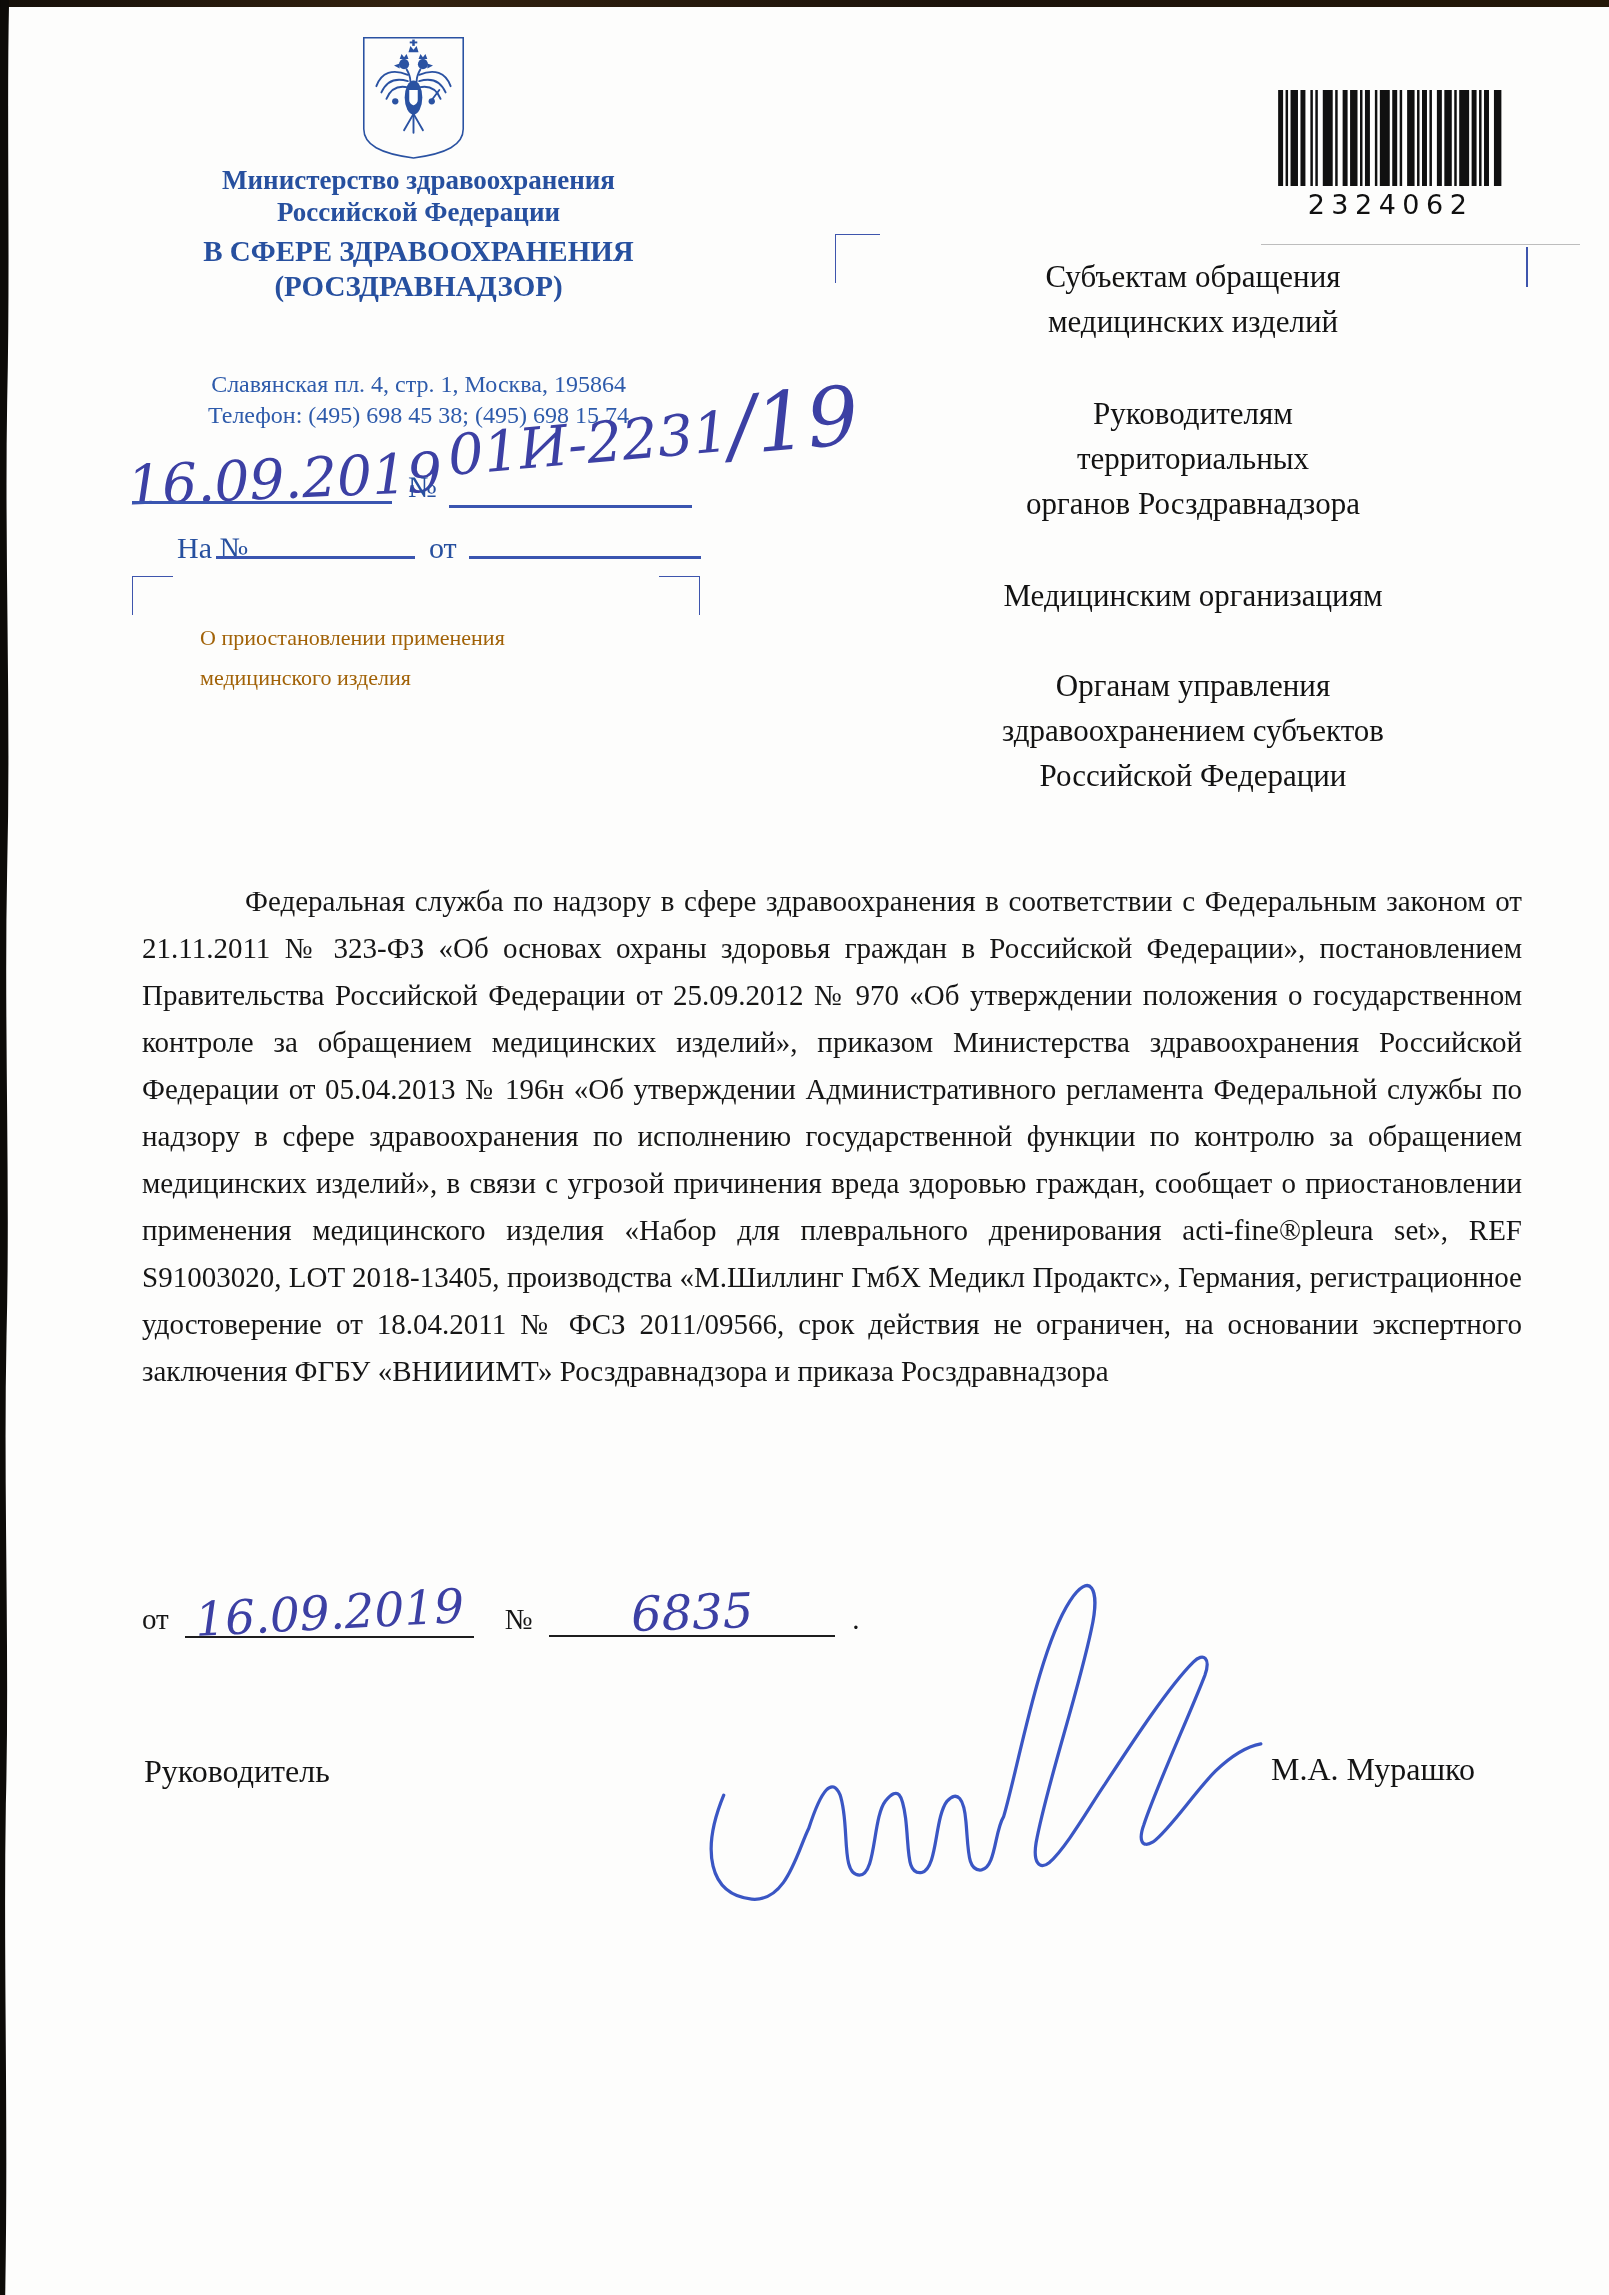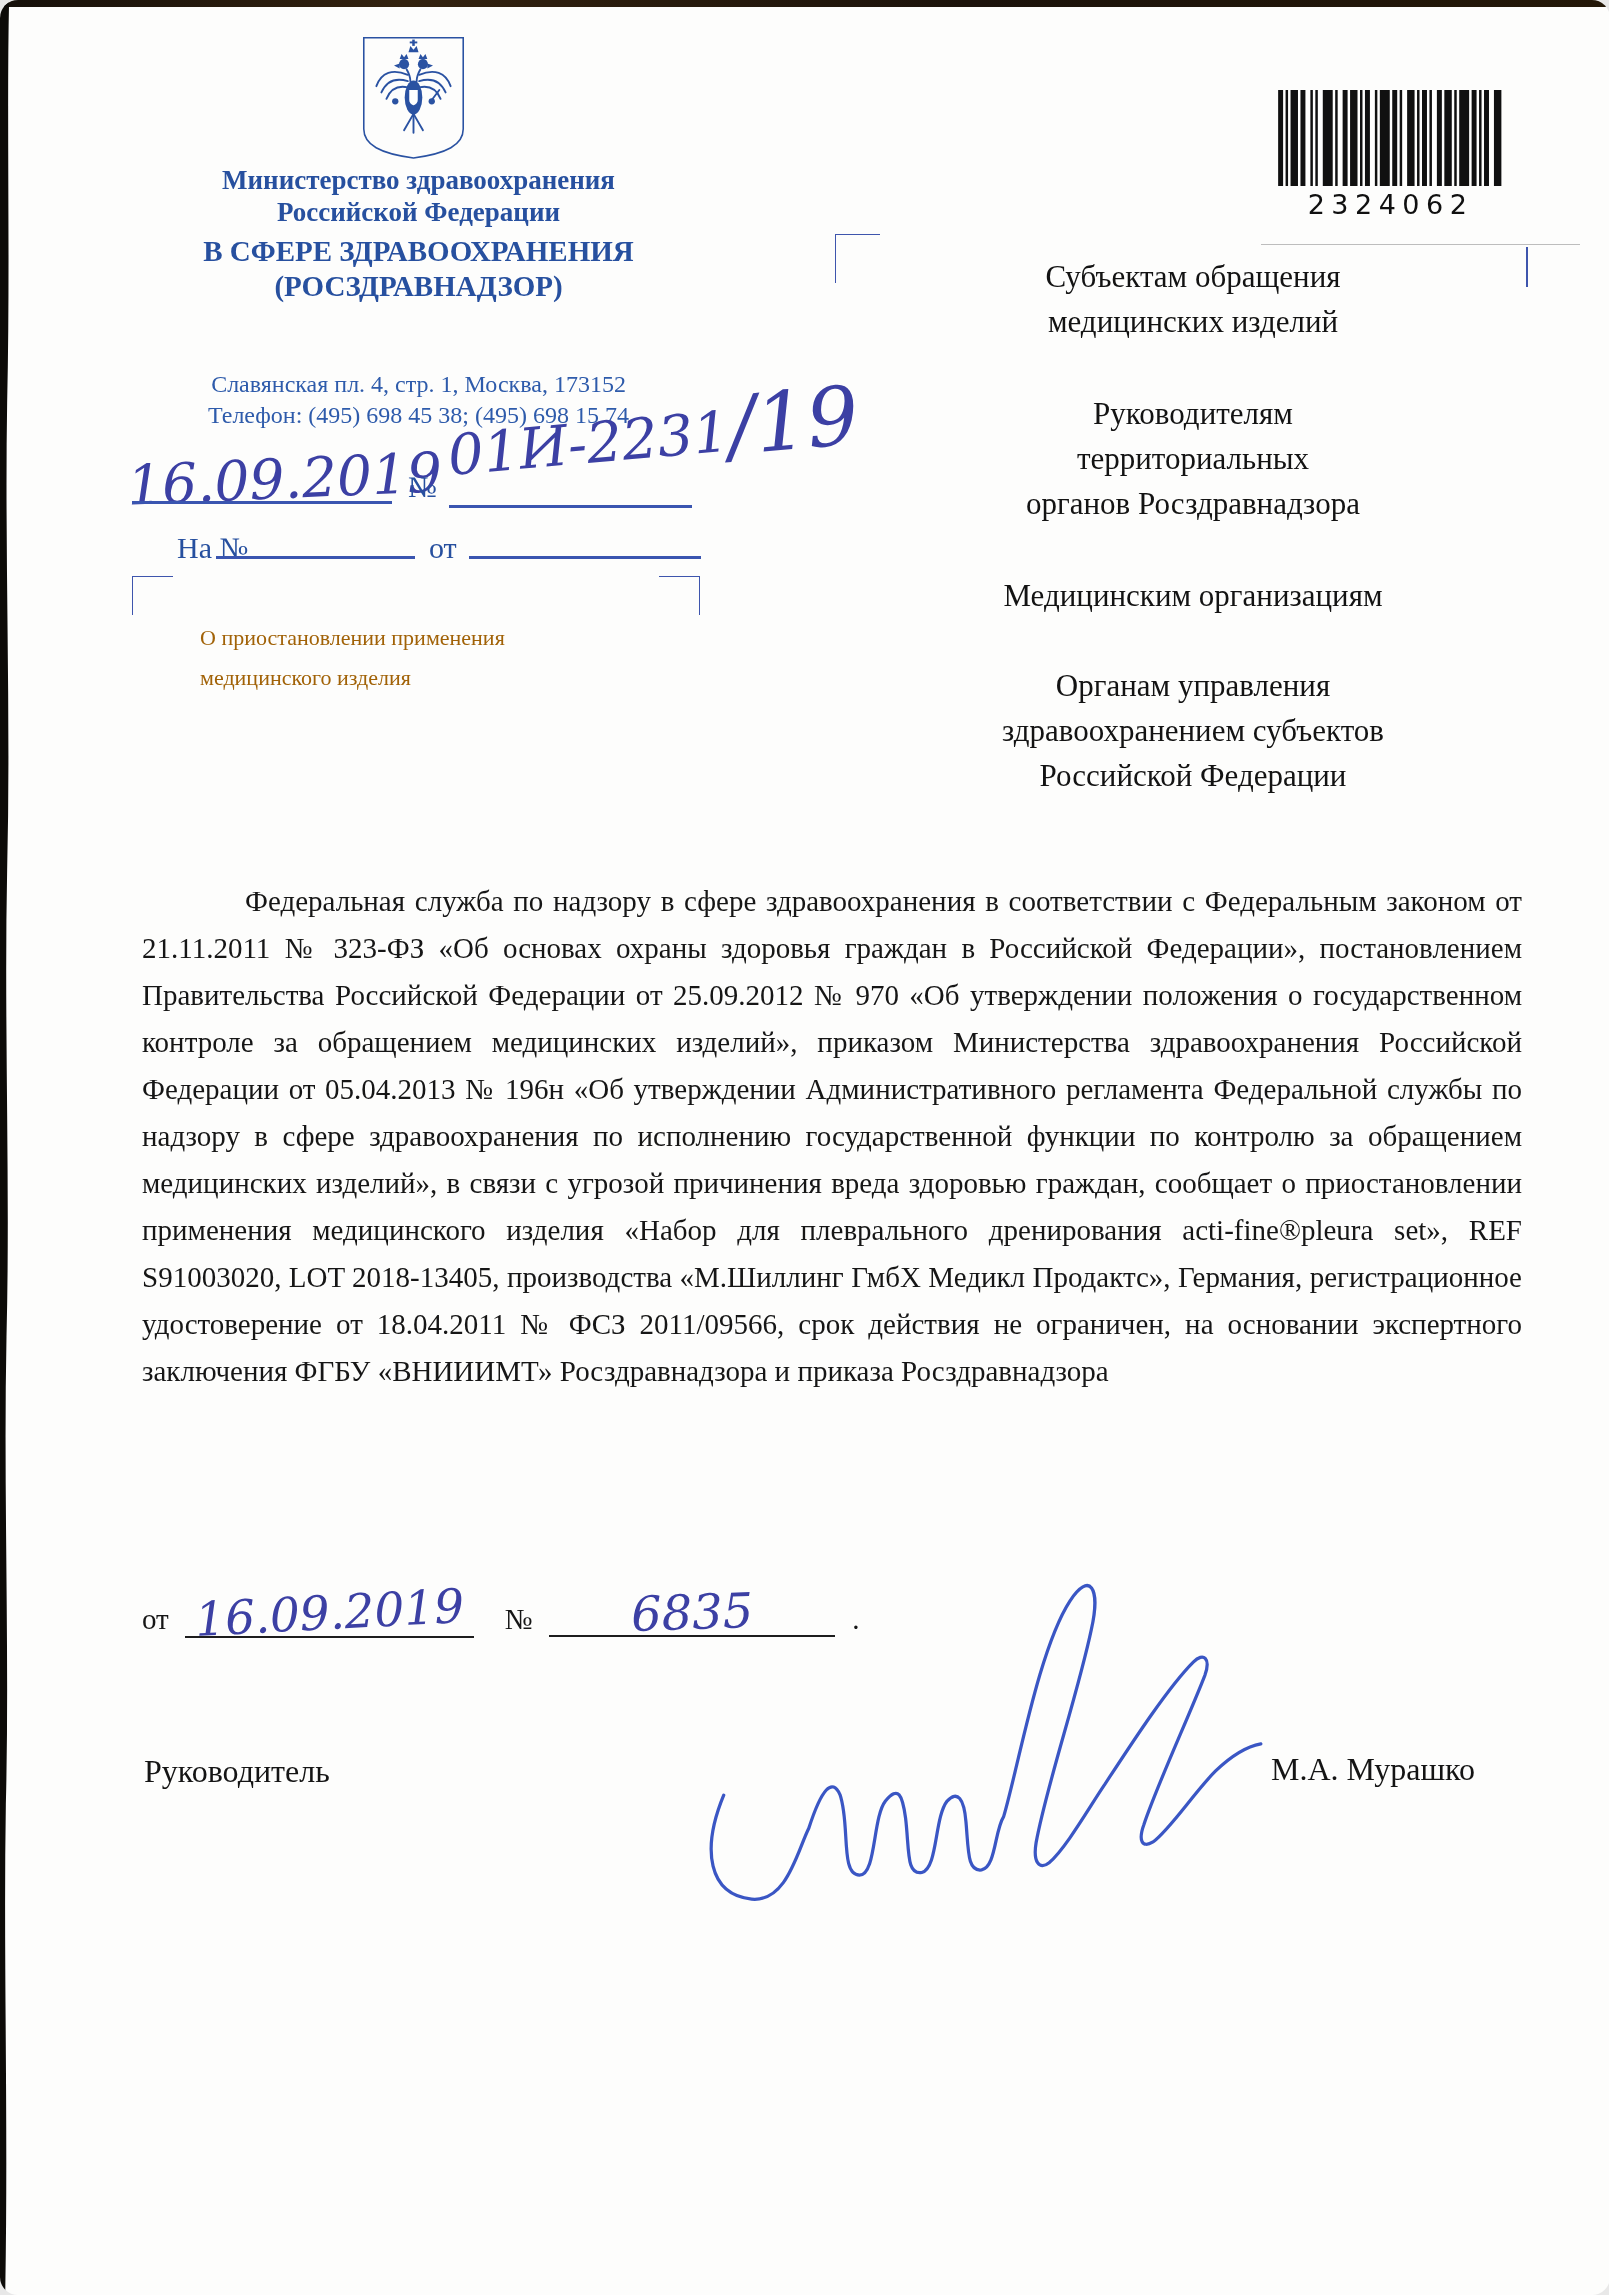--- a/index.html
+++ b/index.html
@@ -1,17 +1,17 @@
 <!DOCTYPE html>
 <html style="font-size:10.4px"><head>
 <meta charset="utf-8">
 <style>
   html,body{margin:0;padding:0;background:#e8e8e8;}
   .page{position:relative;width:1610px;height:2295px;background:#fdfdfc;overflow:hidden;
-        font-family:"Liberation Serif","DejaVu Serif",serif;color:#161616;border-radius:18px;}
+        font-family:"Liberation Serif","DejaVu Serif",serif;color:#161616;}
   .abs{position:absolute;}
   
   .top-strip{left:0;top:0;width:1610px;height:6.5px;
              background:linear-gradient(90deg,#16100a,#33220f 25%,#1c130b 60%,#241808);}
   
   .lh{color:#27509f;text-align:center;}
   .lh-ministry{left:110px;top:164px;width:617px;font-weight:bold;font-size:27px;line-height:32px;}
   .lh-service{left:97px;top:234px;width:643px;font-weight:bold;font-size:29px;line-height:35px;}
   .lh-addr{left:110px;top:369px;width:617px;font-size:24px;line-height:31px;color:#2e5bab;}
   
@@ -87,21 +87,21 @@
 
   <div class="abs lh lh-ministry">
     <div>Министерство здравоохранения</div>
     <div>Российской Федерации</div>
   </div>
   <div class="abs lh lh-service">
     <div>В СФЕРЕ ЗДРАВООХРАНЕНИЯ</div>
     <div>(РОСЗДРАВНАДЗОР)</div>
   </div>
   <div class="abs lh lh-addr">
-    <div>Славянская пл. 4, стр. 1, Москва, 173152</div>
+    <div>Славянская пл. 4, стр. 1, Москва, 195864</div>
     <div>Телефон: (495) 698 45 38; (495) 698 15 74</div>
   </div>
 
   <div class="abs barcode-wrap">
     <svg id="bc" width="226" height="96" viewBox="0 0 348 148">
         <rect x="0.00" y="0" width="7.65" height="148" fill="#101010"></rect>
         <rect x="11.47" y="0" width="3.82" height="148" fill="#101010"></rect>
         <rect x="19.12" y="0" width="11.47" height="148" fill="#101010"></rect>
         <rect x="34.42" y="0" width="7.65" height="148" fill="#101010"></rect>
         <rect x="49.71" y="0" width="3.82" height="148" fill="#101010"></rect>

